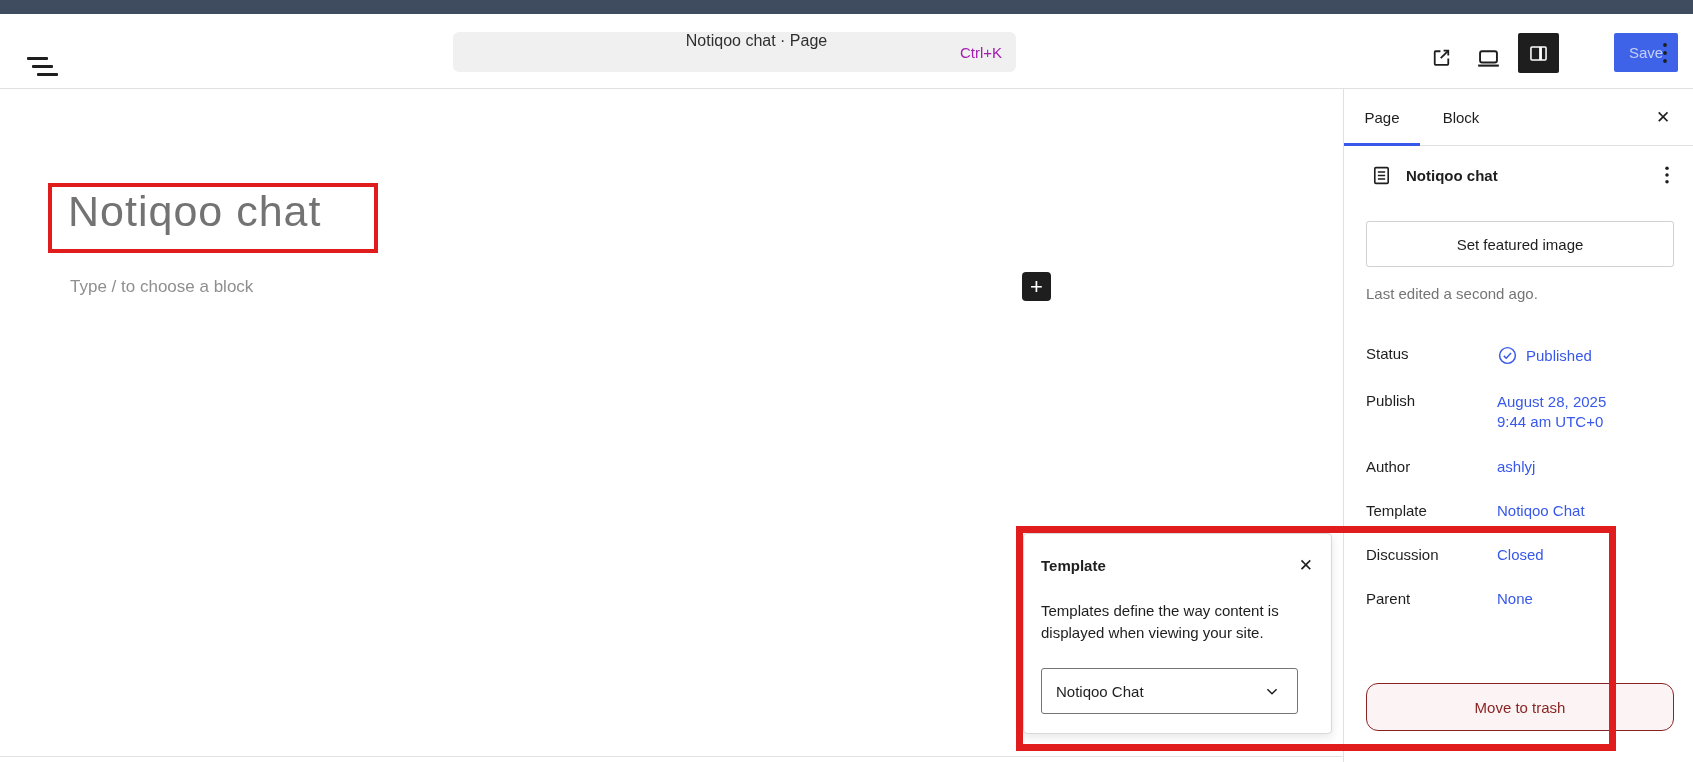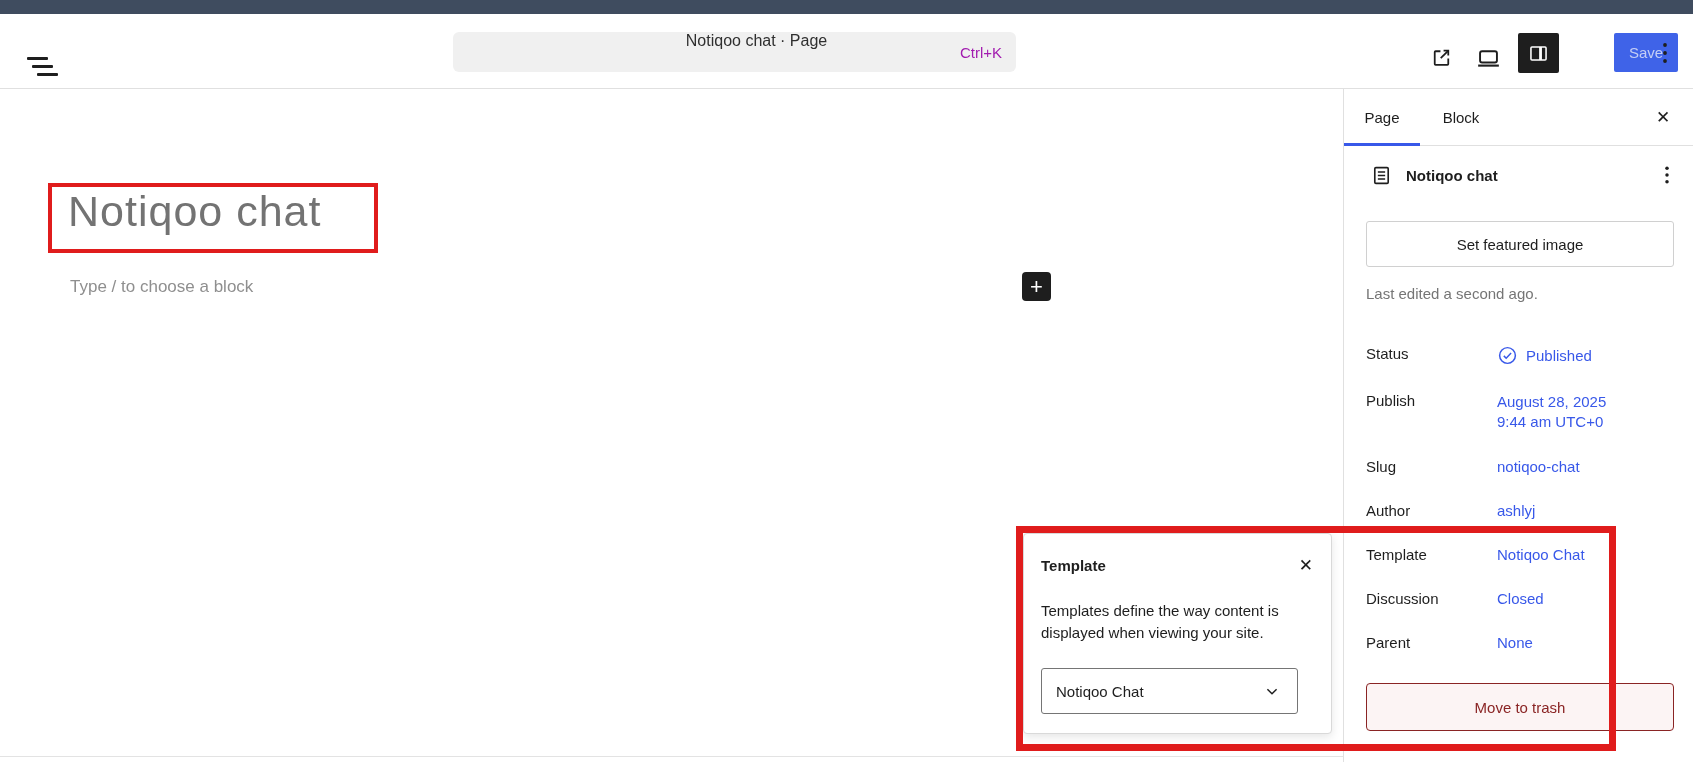--- a/index.html
+++ b/index.html
@@ -92,21 +92,21 @@
   .rows { position:absolute; left:22px; top:256px; width:308px; }
   .row { display:flex; margin-bottom:26px; font-size:15px; line-height:18px;justify-content:flex-end; }
   .row-label { flex:0 0 131px; color:#1e1e1e; }
   .row-value { flex:1; color:#3858e9; cursor:pointer; }
   .row-value .val-line2 { display:none; line-height:20px; }
   .row-value.multi { line-height:20px; }
   .status-icon { display:none; vertical-align:-5px; margin-right:8px; }
 
   .trash-btn {
     position:absolute; left:22px; top:594px; width:308px; height:48px;
-    background:#fcf4f4; border:1px solid #8a2424; border-radius:4px;
+    background:#fcf4f4; border:1px solid #8a2424; border-radius:12px;
     color:#8a2424; font-size:15px; cursor:pointer; font-family:inherit;
   }
 
   
   .annotation { border:4px solid #e01c1c; background:transparent; pointer-events:none; z-index:60; }
   .annotation.box-title { left:48px; top:183px; width:330px; height:70px; }
   .annotation.box-template { left:1016px; top:526px; width:600px; height:225px; border-width:7px; }
 
   svg { display:block; }
 </style>
@@ -235,27 +235,20 @@
   </div>
 
   <div class="row">
     <span class="row-label">Publish</span>
     <span class="row-value multi">
       <span>August 28, 2025</span>
       <span class="val-line2" style="display: block;">9:44 am UTC+0</span>
     </span>
   </div>
 
-  <div class="row">
-    <span class="row-label">Slug</span>
-    <span class="row-value">
-      <span>notiqoo-chat</span>
-      
-    </span>
-  </div>
 
   <div class="row">
     <span class="row-label">Author</span>
     <span class="row-value">
       <span>ashlyj</span>
       
     </span>
   </div>
 
   <div class="row">

